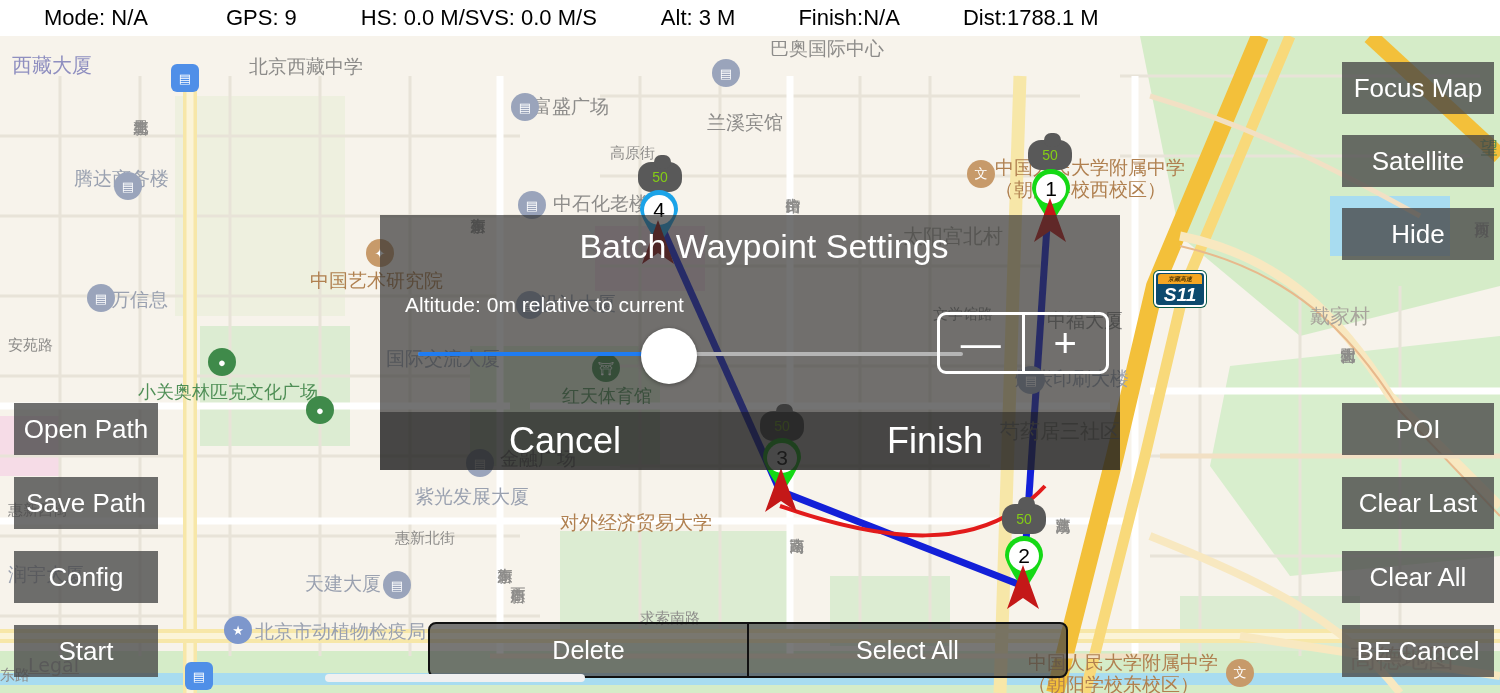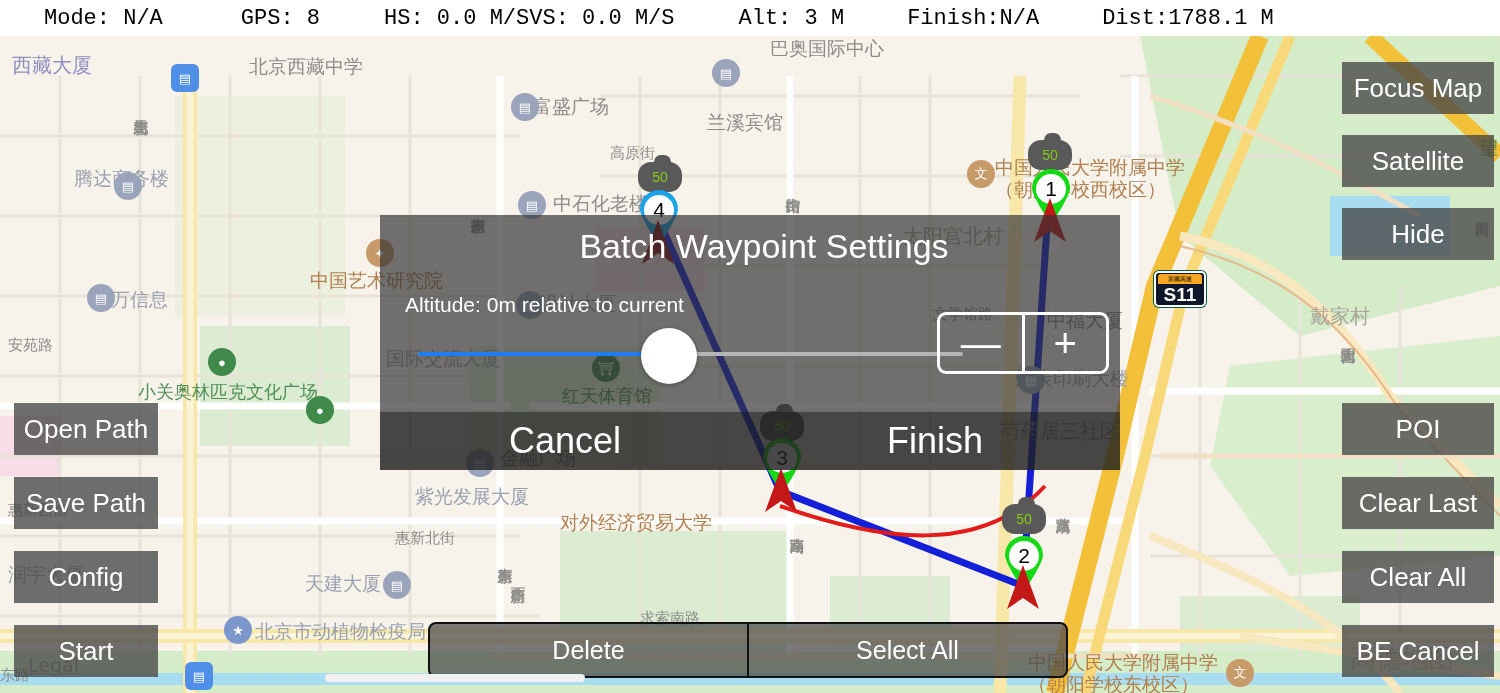--- a/index.html
+++ b/index.html
@@ -10,21 +10,21 @@
     position:relative;
   }
 
   
   #telemetry-bar {
     position:absolute; left:0; top:0; width:1500px; height:36px;
     background:#ffffff; color:#000;
     display:flex; align-items:center;
     font-size:22px; letter-spacing:0px; white-space:nowrap;
   }
-  #telemetry-bar .tele-item { display:inline-block;font-family:Liberation Mono, monospace; }
+  #telemetry-bar .tele-item { display:inline-block; }
   #telemetry-bar .tele-item:nth-child(1){ margin-left:44px; }
   #telemetry-bar .tele-item:nth-child(2){ margin-left:78px; }
   #telemetry-bar .tele-item:nth-child(3){ margin-left:64px; }
   #telemetry-bar .tele-item:nth-child(4){ }
   #telemetry-bar .tele-item:nth-child(5){ margin-left:64px; }
   #telemetry-bar .tele-item:nth-child(6){ margin-left:63px; }
   #telemetry-bar .tele-item:nth-child(7){ margin-left:63px; }
 
   
   #map-area {
@@ -55,24 +55,25 @@
   }
   .poi-dot.blue-b { background:#9aa4bb; }
   .poi-dot.brown  { background:#c79a6a; }
   .poi-dot.star   { background:#7d97cc; }
   .poi-dot.bus    { background:#4f8fe8; border-radius:6px; }
   .poi-dot.green  { background:#3f8a4a; }
 
   
   .shield {
     position:absolute; width:52px; height:36px; border-radius:5px;
-    background:#0f172a; border:2px solid #ffffff;
+    background:#0c4a6e; border:2px solid #ffffff;
     color:#fff; text-align:center;
     font-size:19px; font-weight:bold; line-height:34px;
     box-shadow:0 0 0 1px #0a5c4a;
+    font-style:italic;
   }
   .shield .shield-top {
     position:absolute; left:2px; right:2px; top:1px; height:10px;
     background:#f5a623; border-radius:3px 3px 0 0;
     font-size:6px; line-height:10px; color:#5a3c00;
   }
   .shield .shield-num { position:relative; top:5px; }
 
   
   .speed-bubble {
@@ -178,21 +179,21 @@
   #dialog-actions .dlg-btn {
     flex:1; display:flex; align-items:center; justify-content:center;
     color:#ffffff; font-size:36px;
   }
 </style>
 </head>
 <body>
 
 <div id="telemetry-bar">
   <span class="tele-item">Mode: N/A</span>
-  <span class="tele-item">GPS: 8</span>
+  <span class="tele-item">GPS: 9</span>
   <span class="tele-item">HS:  0.0 M/S</span>
   <span class="tele-item">VS:  0.0 M/S</span>
   <span class="tele-item">Alt:   3 M</span>
   <span class="tele-item">Finish:N/A</span>
   <span class="tele-item">Dist:1788.1 M</span>
 </div>
 
 <div id="map-area">
 
   <svg id="map-svg" width="1500" height="657">

